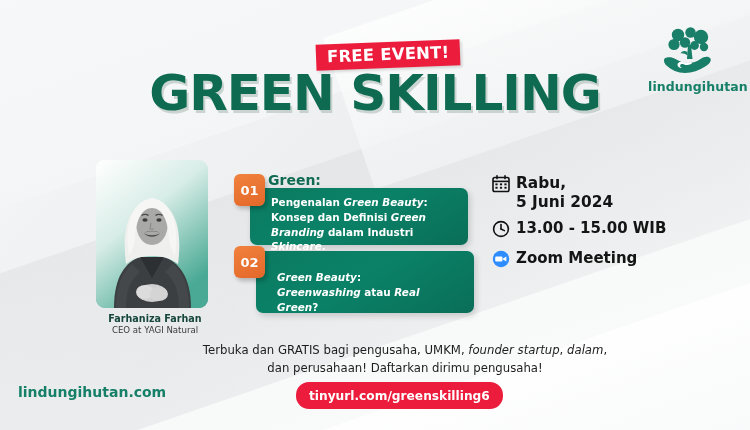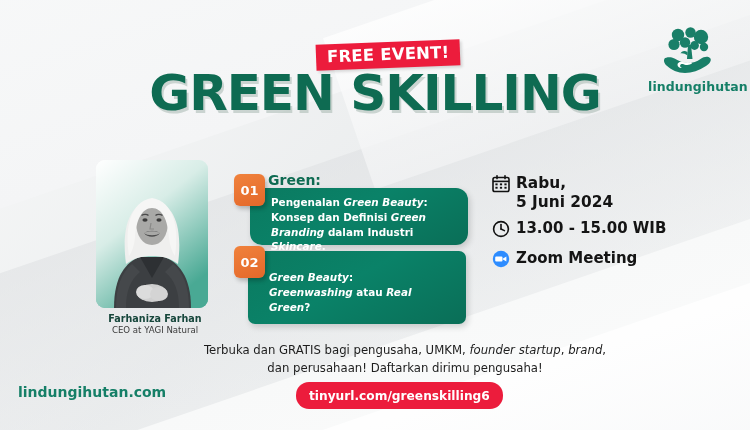--- a/index.html
+++ b/index.html
@@ -105,22 +105,22 @@
     position:absolute; left:268px; top:172px;
     font-size:14px; font-weight:bold; color:#0e6b52;
     font-family:"DejaVu Sans", sans-serif;
   }
   .materi-card {
     position:absolute;
     background:linear-gradient(150deg,#0b7a60 0%,#0a8268 45%,#0a6e57 100%);
     border-radius:7px;
     box-shadow:2px 3px 6px rgba(0,0,0,.16);
   }
-  #card-1 { left:250px; top:188px; width:218px; height:57px;border-radius:12px; }
-  #card-2 { left:248px; top:251px; width:218px; height:73px; }
+  #card-1 { left:250px; top:188px; width:218px; height:57px; }
+  #card-2 { left:256px; top:251px; width:218px; height:62px; }
   .card-text {
     color:#ffffff; font-size:10.4px; font-weight:bold; line-height:1.42;
     padding:7px 10px 0 21px;
     font-family:"DejaVu Sans", sans-serif;
   }
   #card-2 .card-text { padding-top:19px; }
   .card-text i { font-style:italic; }
 
   .num-badge {
     position:absolute;
@@ -309,21 +309,21 @@
           <circle cx="9" cy="9" r="8.2" fill="#2d8cff"></circle>
           <path d="M4.2 6.6 h5.3 a1 1 0 0 1 1 1 v3 a1 1 0 0 1 -1 1 h-5.3 a1 1 0 0 1 -1 -1 v-3 a1 1 0 0 1 1 -1 Z" fill="#fff"></path>
           <path d="M11 8.6 L14.4 6.4 v5.2 L11 9.4 Z" fill="#fff"></path>
         </svg>
       </div>
       <div class="detail-text">Zoom Meeting</div>
     </div>
   </div>
 
   <div id="cta-copy">
-    <div><span>Terbuka dan GRATIS bagi pengusaha, UMKM, </span><i>founder startup</i><span>, </span><i>brand</i><span>,</span></div>
+    <div><span>Terbuka dan GRATIS bagi pengusaha, UMKM, </span><i>founder startup</i><span>, </span><i>dalam</i><span>,</span></div>
     <div>dan perusahaan! Daftarkan dirimu pengusaha!</div>
   </div>
 
   <div id="footer-site">lindungihutan.com</div>
 
   <div id="tinyurl-pill">
     <span>tinyurl.com/greenskilling6</span>
   </div>
 
 </div>

